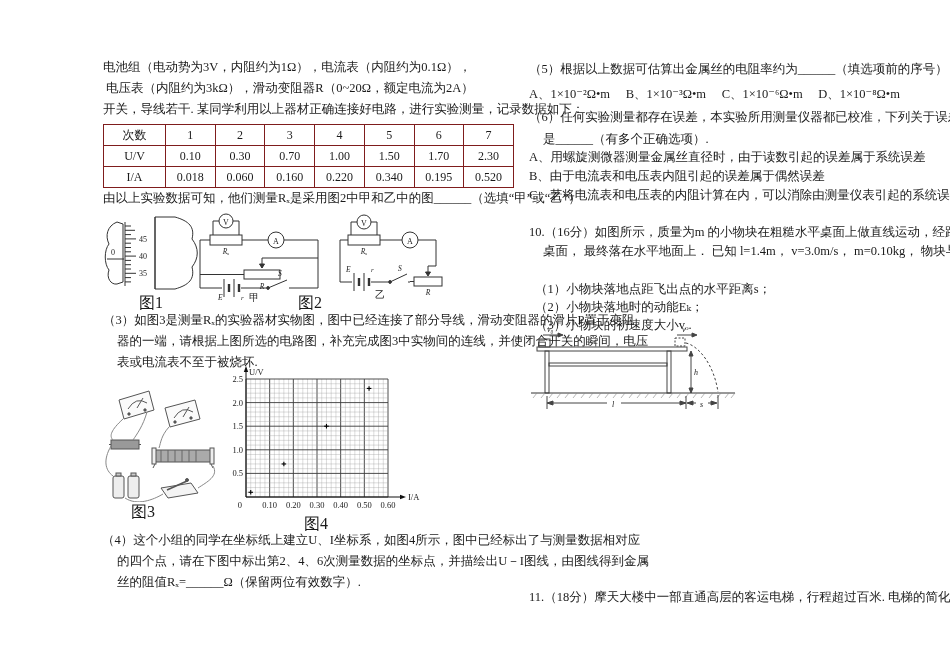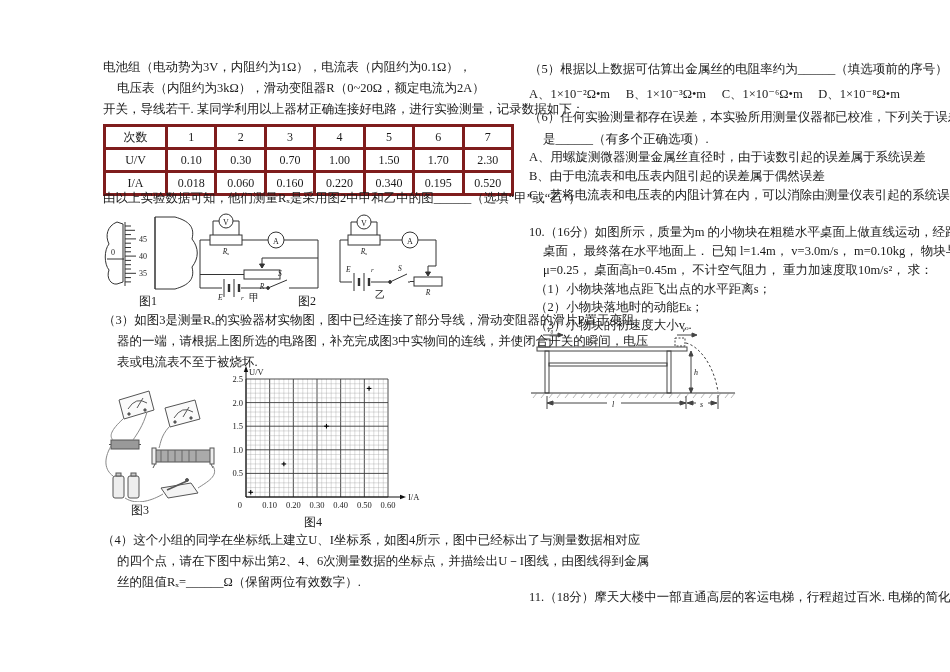--- a/index.html
+++ b/index.html
@@ -1,32 +1,32 @@
 <!DOCTYPE html>
 <html><head>
 <meta charset="utf-8">
 <style>
   html,body{margin:0;padding:0;background:#fff;}
   .page{position:relative;width:950px;height:672px;background:#ffffff;overflow:hidden;
         font-family:"Liberation Serif","DejaVu Serif",serif;color:#1a1a1a;margin-left:46px;}
   .txt{position:absolute;font-size:12.5px;line-height:16px;white-space:nowrap;}
-  .cap{position:absolute;font-size:12px;white-space:nowrap;}
+  .cap{position:absolute;font-size:16px;white-space:nowrap;}
   table.data{position:absolute;left:57px;top:124px;width:411px;border-collapse:collapse;table-layout:fixed;}
-  table.data td{border:3px solid #7f1d1d;font-size:12px;text-align:center;height:20px;padding:0;
+  table.data td{border:1px solid #7f1d1d;font-size:12px;text-align:center;height:20px;padding:0;
                 font-family:"Liberation Serif","DejaVu Serif",serif;}
   .fig{position:absolute;}
   svg text{fill:#1a1a1a;}
 </style>
 </head>
 <body>
 
 <div class="page">
 
   <div class="txt" style="left:57px;top:59px">电池组（电动势为3V，内阻约为1Ω），电流表（内阻约为0.1Ω），</div>
-  <div class="txt" style="left:71px;top:80px">电压表（内阻约为3kΩ），滑动变阻器R（0~20Ω，额定电流为2A）</div>
+  <div class="txt" style="left:60px;top:80px">电压表（内阻约为3kΩ），滑动变阻器R（0~20Ω，额定电流为2A）</div>
   <div class="txt" style="left:57px;top:101px">开关，导线若干. 某同学利用以上器材正确连接好电路，进行实验测量，记录数据如下：</div>
 
   <table class="data">
     <colgroup>
         <col style="width:62px">
         <col>
         <col>
         <col>
         <col>
         <col>
@@ -341,21 +341,20 @@
   <div class="txt" style="left:483px;top:61px">（5）根据以上数据可估算出金属丝的电阻率约为______（填选项前的序号）</div>
   <div class="txt" style="left:483px;top:86px">A、1×10⁻²Ω•m　 B、1×10⁻³Ω•m　 C、1×10⁻⁶Ω•m　 D、1×10⁻⁸Ω•m</div>
   <div class="txt" style="left:483px;top:109px">（6）任何实验测量都存在误差，本实验所用测量仪器都已校准，下列关于误差的说法中正确的选项</div>
   <div class="txt" style="left:497px;top:131px">是______（有多个正确选项）.</div>
   <div class="txt" style="left:483px;top:149px">A、用螺旋测微器测量金属丝直径时，由于读数引起的误差属于系统误差</div>
   <div class="txt" style="left:483px;top:168px">B、由于电流表和电压表内阻引起的误差属于偶然误差</div>
   <div class="txt" style="left:483px;top:187px">C、若将电流表和电压表的内阻计算在内，可以消除由测量仪表引起的系统误差</div>
 
   <div class="txt" style="left:483px;top:224px">10.（16分）如图所示，质量为m 的小物块在粗糙水平桌面上做直线运动，经距离l后以速度v 飞离</div>
   <div class="txt" style="left:497px;top:243px">桌面， 最终落在水平地面上． 已知 l=1.4m， v=3.0m/s， m=0.10kg， 物块与桌面间的动摩擦因数</div>
-  <div class="txt" style="left:497px;top:262px">μ=0.25， 桌面高h=0.45m， 不计空气阻力， 重力加速度取10m/s²， 求：</div>
   <div class="txt" style="left:489px;top:281px">（1）小物块落地点距飞出点的水平距离s；</div>
   <div class="txt" style="left:489px;top:299px">（2）小物块落地时的动能Eₖ；</div>
   <div class="txt" style="left:489px;top:317px">（3）小物块的初速度大小vₒ.</div>
 
   <svg class="fig" style="left:483px;top:323px" width="210" height="90" viewBox="0 0 210 90">
     <g stroke="#444" fill="none" stroke-width="1">
       <line x1="14" y1="12" x2="32" y2="12"></line>
         <path d="M34,12 l-5,-2 v4 z" fill="#444"></path>
       <rect x="10" y="16" width="11" height="8"></rect>
       <line x1="148" y1="12" x2="166" y2="12"></line>

